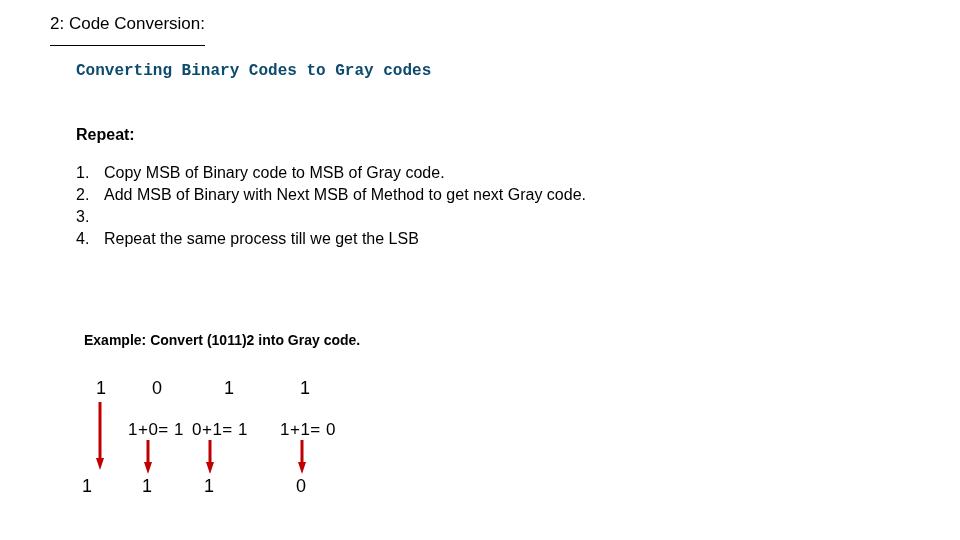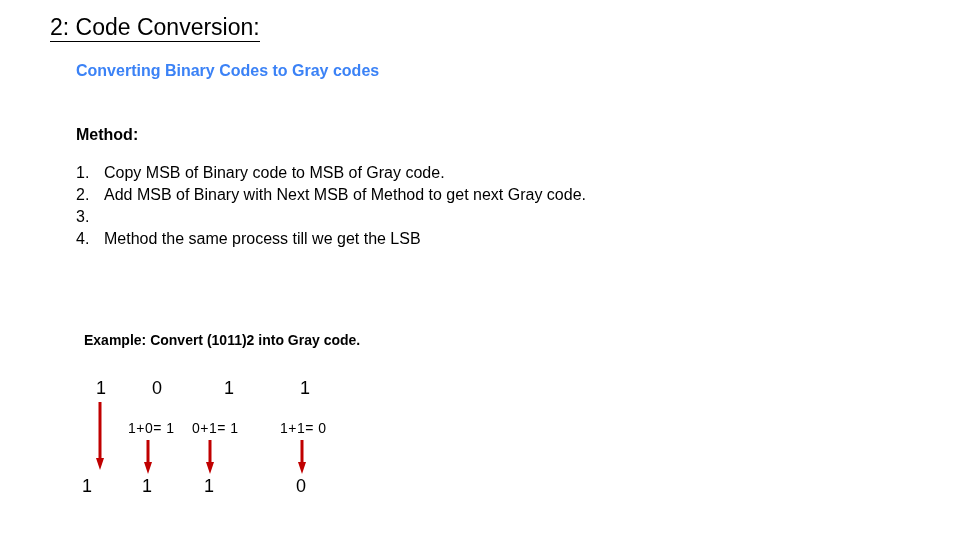--- a/index.html
+++ b/index.html
@@ -1,54 +1,54 @@
 <!DOCTYPE html>
 <html><head>
 <meta charset="utf-8">
 <style>
   html,body{margin:0;padding:0;width:960px;height:540px;background:#fff;font-family:Arial,Helvetica,sans-serif;color:#000;}
   .page{position:relative;width:960px;height:540px;}
-  .title{position:absolute;left:50px;top:14px;font-size:23px;border-bottom:1px solid #000;padding-bottom:0;}
-  .subtitle{position:absolute;left:76px;top:62px;font-size:16px;font-weight:bold;color:#3b82f6;}
+  .title{position:absolute;left:50px;top:14px;font-size:17px;border-bottom:1px solid #000;padding-bottom:11px;}
+  .subtitle{position:absolute;left:76px;top:62px;font-size:16px;font-weight:bold;color:#0c4a6e;font-family:Liberation Mono, monospace;}
   .method{position:absolute;left:76px;top:126px;font-size:16px;font-weight:bold;}
   .steps{position:absolute;left:76px;top:162px;font-size:16px;line-height:22px;}
   .steps .row{display:flex;}
   .steps .num{width:28px;}
   .example{position:absolute;left:84px;top:332px;font-size:14px;font-weight:bold;}
   .binrow{position:absolute;top:378px;font-size:18px;}
   .b0{left:96px;} .b1{left:152px;} .b2{left:224px;} .b3{left:300px;}
-  .calcrow{position:absolute;top:420px;font-size:14px; letter-spacing:0.5px;}
+  .calcrow{position:absolute;top:420px;font-size:17px; letter-spacing:0.5px;}
   .c1{left:128px;} .c2{left:192px;} .c3{left:280px;text-align:center;}
   .grayrow{position:absolute;top:476px;font-size:18px;}
   .g0{left:82px;} .g1{left:142px;} .g2{left:204px;} .g3{left:296px;}
   svg.arrow{position:absolute;}
 </style>
 </head>
 <body>
 <div class="page">
 
 <div class="title">2: Code Conversion:</div>
 <div class="subtitle">Converting Binary Codes to Gray codes</div>
-<div class="method">Method:</div>
+<div class="method">Repeat:</div>
 
 <div class="steps">
   <div class="row">
         <span class="num">1.</span>
         <span>Copy MSB of Binary code to MSB of Gray code.</span>
       </div>
   <div class="row">
         <span class="num">2.</span>
         <span>Add MSB of Binary with Next MSB of Method to get next Gray code.</span>
       </div>
   <div class="row">
         <span class="num">3.</span>
       </div>
   <div class="row">
         <span class="num">4.</span>
-        <span>Method the same process till we get the LSB</span>
+        <span>Repeat the same process till we get the LSB</span>
       </div>
 </div>
 
 <div class="example">Example: Convert (1011)2 into Gray code.</div>
 
 <div class="binrow b0">1</div>
 <div class="binrow b1">0</div>
 <div class="binrow b2">1</div>
 <div class="binrow b3">1</div>
 

